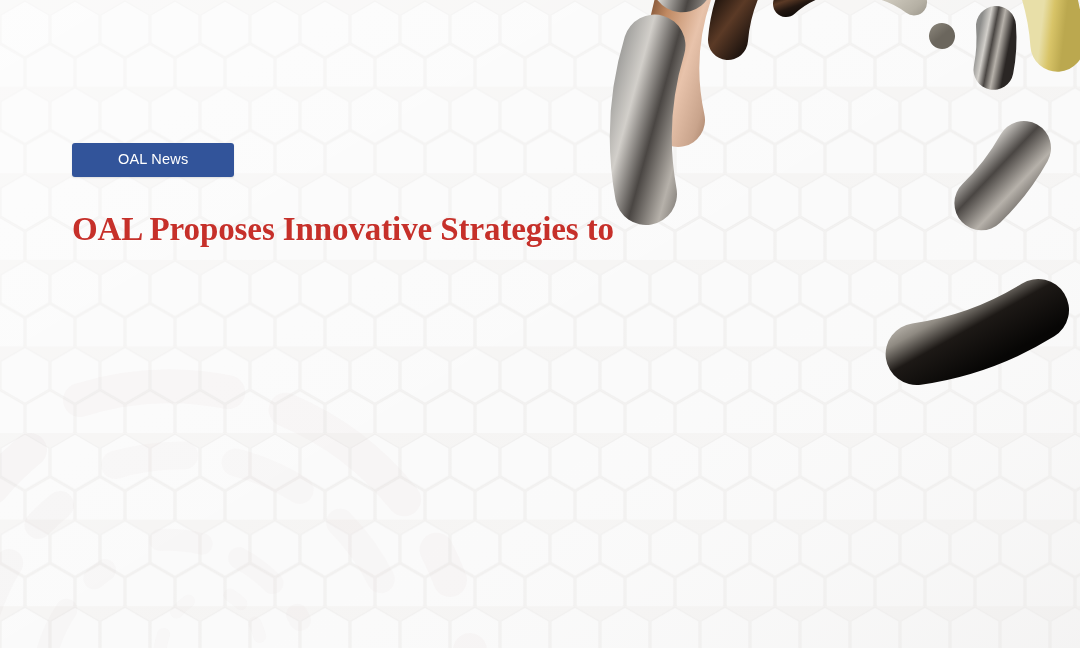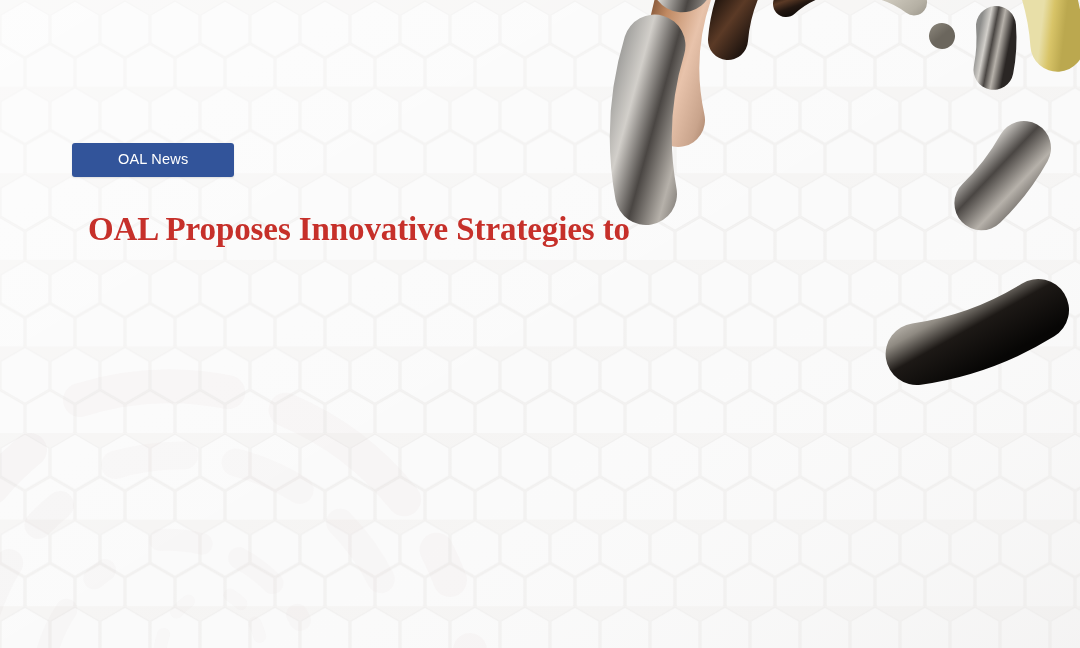--- a/index.html
+++ b/index.html
@@ -70,21 +70,21 @@
     letter-spacing: 0.2px;
     line-height: 1;
     padding: 9px 46px 10px 46px;
     border-radius: 3px;
     text-align: center;
     box-shadow: 0 1px 2px rgba(0,0,0,0.10);
     user-select: none;
   }
 
   .headline {
-    margin: 16px;
+    margin: 0;
     padding: 0;
     margin-top: 34px;
     color: #c6302a;
     font-family: "Liberation Serif", "DejaVu Serif", serif;
     font-weight: bold;
     font-size: 33px;
     line-height: 37px;
     letter-spacing: -0.1px;
     max-width: 720px;
     text-shadow: 0 1px 1px rgba(255,255,255,0.6);

